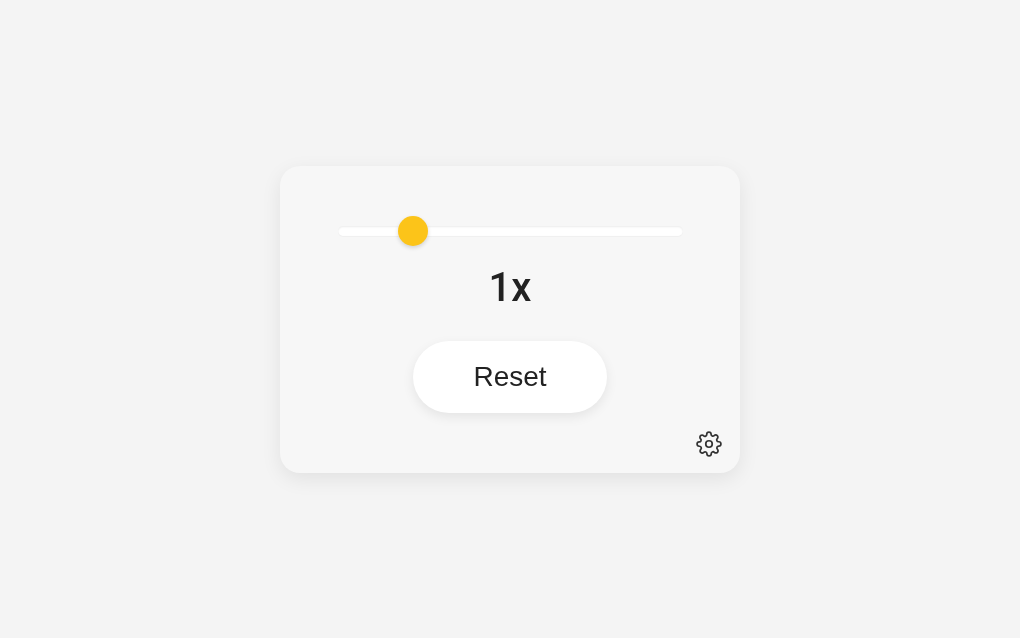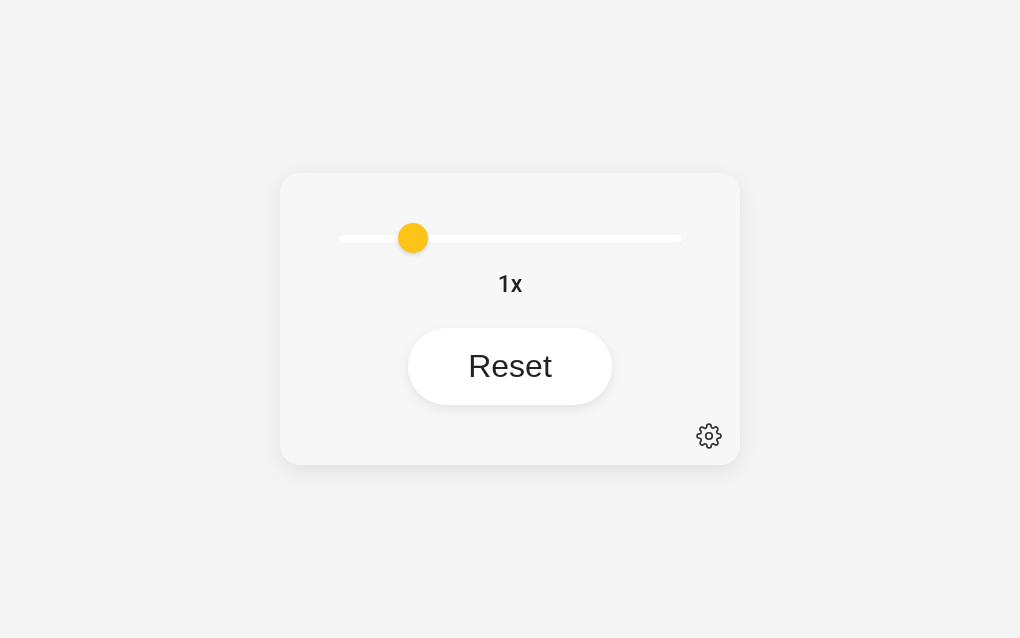--- a/index.html
+++ b/index.html
@@ -45,31 +45,31 @@
       width: 30px;
       height: 30px;
       background: #fcc419;
       border-radius: 50%;
       transform: translate(-50%, -50%);
       box-shadow: 0 2px 4px rgba(0,0,0,0.15);
       cursor: pointer;
     }
     .value-display {
       margin-top: 28px;
-      font-size: 23px;
+      font-size: 40px;
       font-weight: 500;
       color: #222;
     }
     .reset-button {
       margin-top: 30px;
       background: #ffffff;
       border: none;
       border-radius: 999px;
       padding: 20px 60px;
-      font-size: 32px;
+      font-size: 28px;
       font-weight: 400;
       color: #222;
       box-shadow: 0 4px 12px rgba(0,0,0,0.08);
       cursor: pointer;
     }
     .gear-button {
       position: absolute;
       bottom: 14px;
       right: 16px;
       width: 30px;

